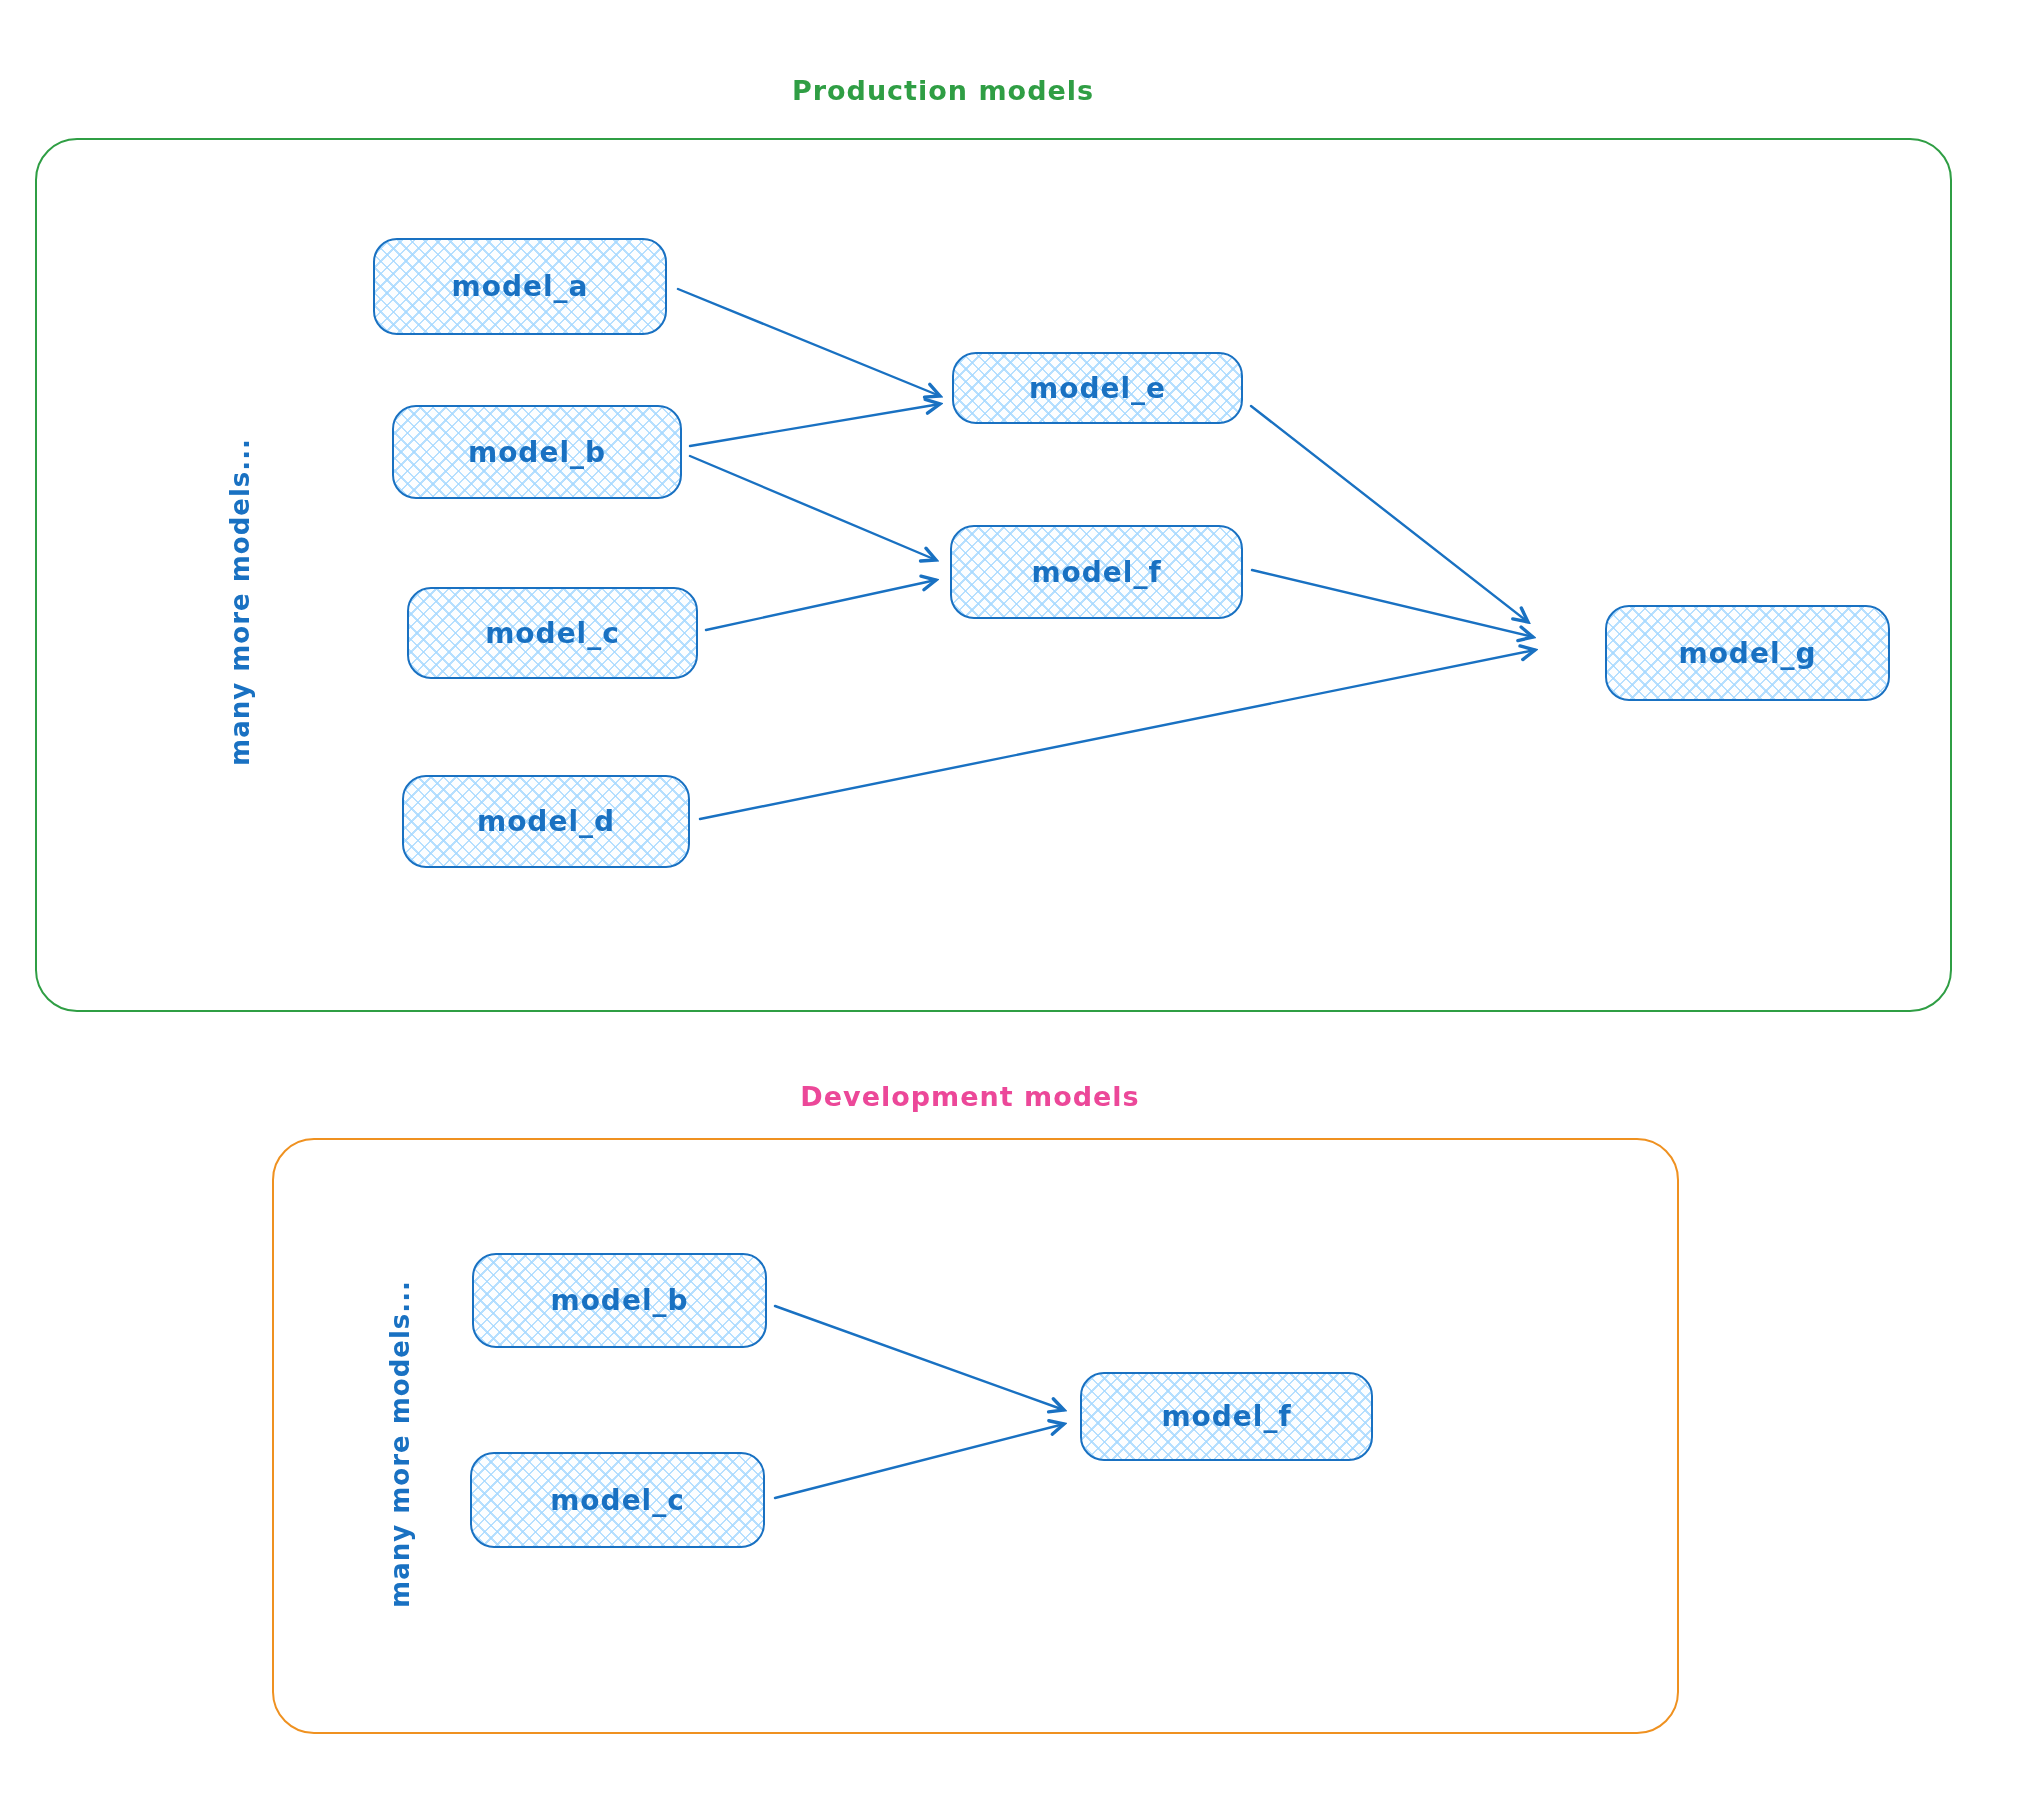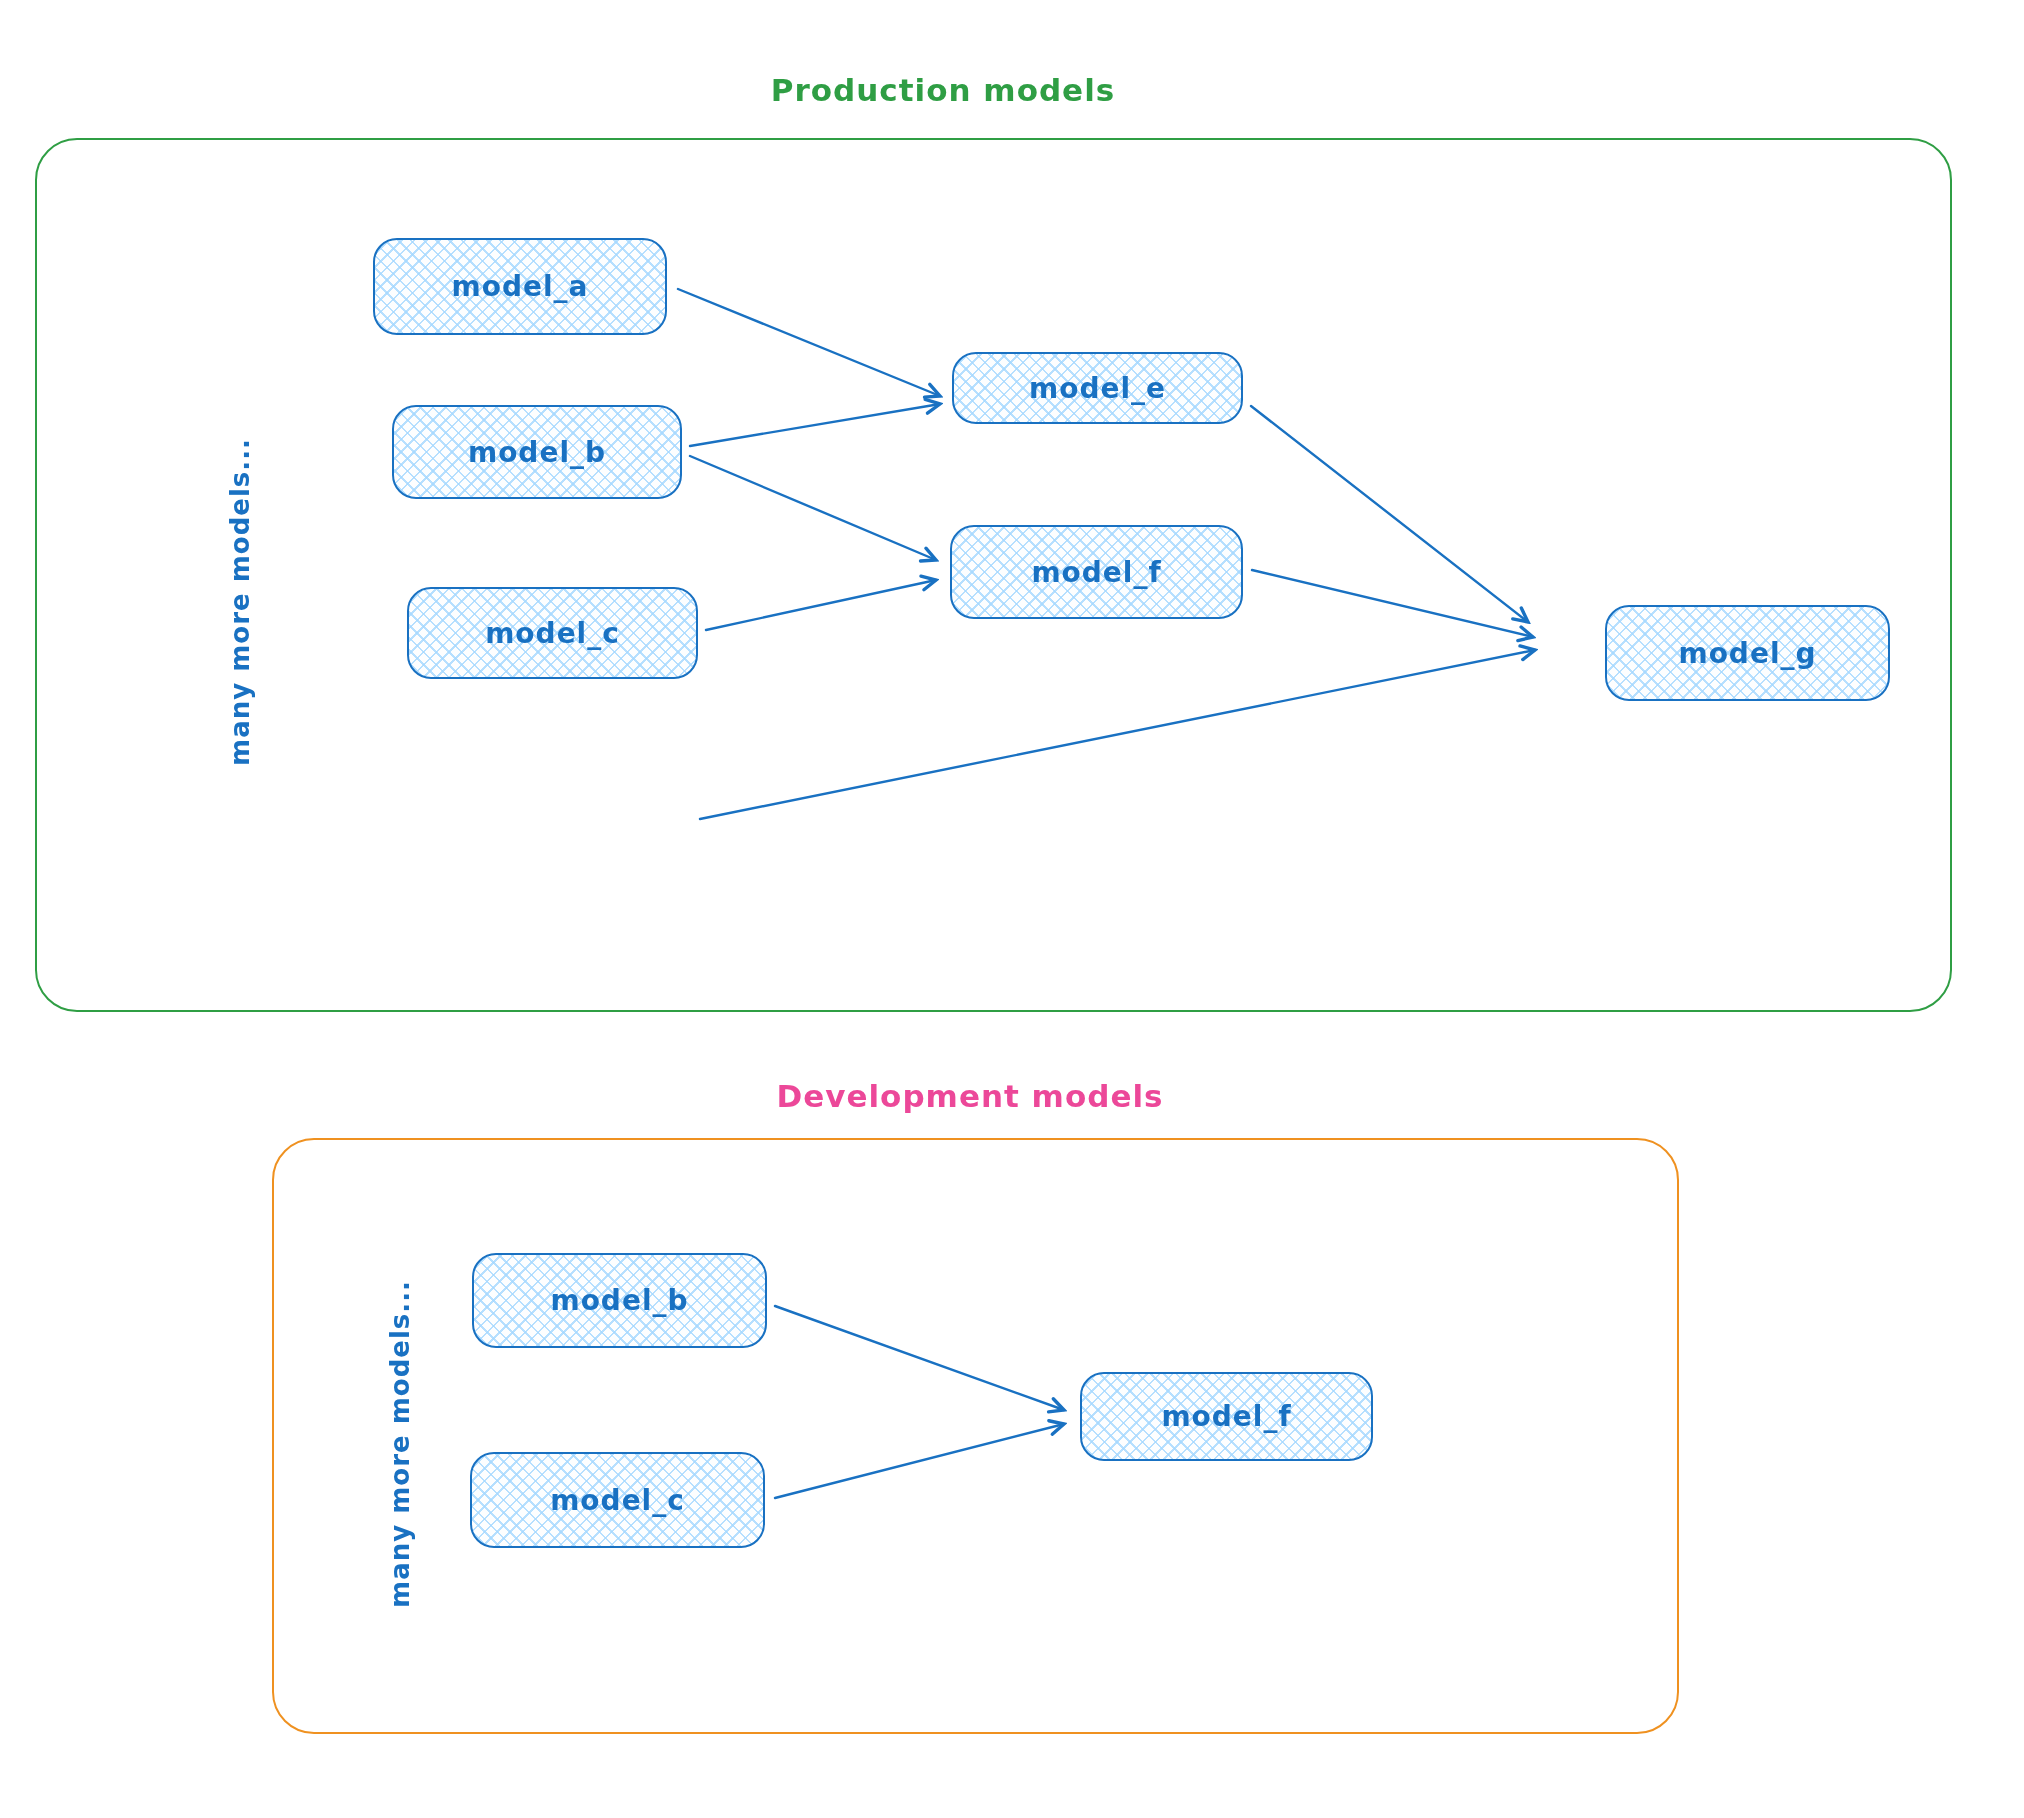--- a/index.html
+++ b/index.html
@@ -14,21 +14,21 @@
   .canvas{position:absolute;inset:0;width:2024px;height:1818px;}
   #edge-layer{position:absolute;left:0;top:0;width:2024px;height:1818px;z-index:2;pointer-events:none;}
   #node-layer{position:absolute;left:0;top:0;width:2024px;height:1818px;z-index:3;}
 
   .container-box{
     position:absolute;border:2px solid #2f9e44;border-radius:42px;
     background:transparent;z-index:1;
   }
   .section-title{
     position:absolute;transform:translate(-50%,-50%);
-    font-size:31px;font-weight:bold;letter-spacing:1px;white-space:nowrap;z-index:3;
+    font-size:27px;font-weight:bold;letter-spacing:1px;white-space:nowrap;z-index:3;
   }
   .side-label{
     position:absolute;transform:translate(-50%,-50%) rotate(-90deg);
     transform-origin:center center;
     color:var(--blue);font-size:26px;font-weight:bold;letter-spacing:1px;
     white-space:nowrap;z-index:3;
   }
   .node{
     position:absolute;box-sizing:border-box;
     border:2.5px solid var(--blue);border-radius:24px;
@@ -70,20 +70,23 @@
       <div class="side-label" style="left: 240px; top: 602px;">many more models...</div>
       <div class="node" style="left: 373px; top: 238px; width: 294px; height: 97px;">
         <span class="node-label">model_a</span>
       </div>
       <div class="node" style="left: 392px; top: 405px; width: 290px; height: 94px;">
         <span class="node-label">model_b</span>
       </div>
       <div class="node" style="left: 407px; top: 587px; width: 291px; height: 92px;">
         <span class="node-label">model_c</span>
       </div>
+      <div class="node" style="left: 402px; top: 775px; width: 288px; height: 93px;">
+        <span class="node-label">model_d</span>
+      </div>
       <div class="node" style="left: 952px; top: 352px; width: 291px; height: 72px;">
         <span class="node-label">model_e</span>
       </div>
       <div class="node" style="left: 950px; top: 525px; width: 293px; height: 94px;">
         <span class="node-label">model_f</span>
       </div>
       <div class="node" style="left: 1605px; top: 605px; width: 285px; height: 96px;">
         <span class="node-label">model_g</span>
       </div>
       <div class="container-box" style="left: 272px; top: 1138px; width: 1403px; height: 592px; border-color: rgb(239, 145, 32);"></div>

